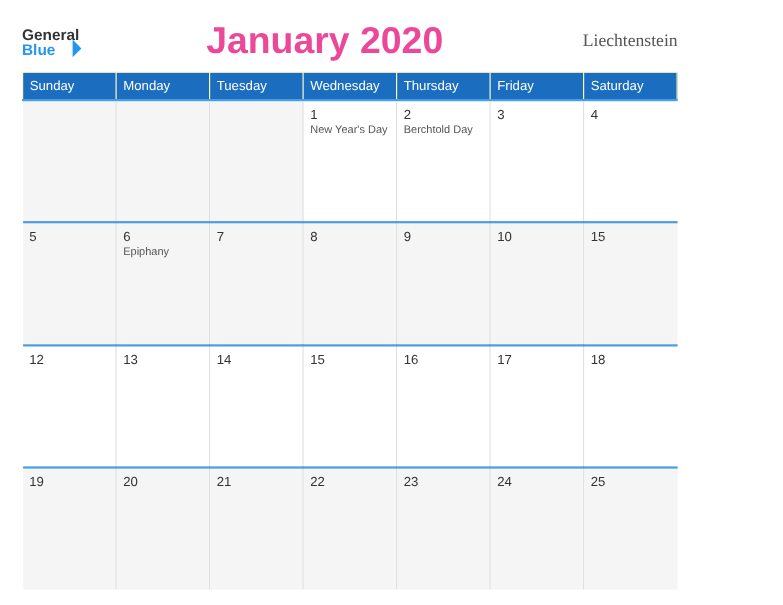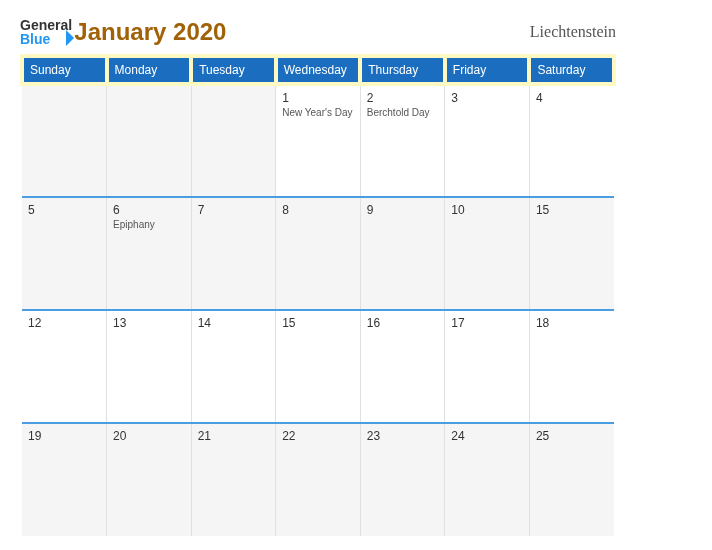--- a/index.html
+++ b/index.html
@@ -48,24 +48,24 @@
     .logo-triangle {
       width: 0;
       height: 0;
       border-left: 8px solid #2196F3;
       border-top: 8px solid transparent;
       border-bottom: 8px solid transparent;
       margin-left: 2px;
       margin-top: -2px;
     }
     .title {
-      font-size: 24px;
+      font-size: 34px;
       font-weight: bold;
-      color: #a16207;
-      text-align: left;
+      color: #ec4899;
+      text-align: center;
       flex: 1;
     }
     .country {
       font-size: 16px;
       color: #555;
       min-width: 100px;
       text-align: right;
       font-family: Liberation Serif, serif;
     }
     .calendar {
@@ -76,21 +76,21 @@
     }
     .calendar thead tr {
       background-color: #1a6dbf;
     }
     .calendar thead th {
       color: #fff;
       font-size: 12px;
       font-weight: normal;
       padding: 5px 6px;
       text-align: left;
-      border: 4px solid #fef9c3;
+      border: 1px solid #fef9c3;
     }
     .calendar tbody tr {
       border-top: 2px solid #4a9de0;
     }
     .calendar tbody td {
       vertical-align: top;
       padding: 5px 6px;
       font-size: 12px;
       color: #333;
       background: #fff;

